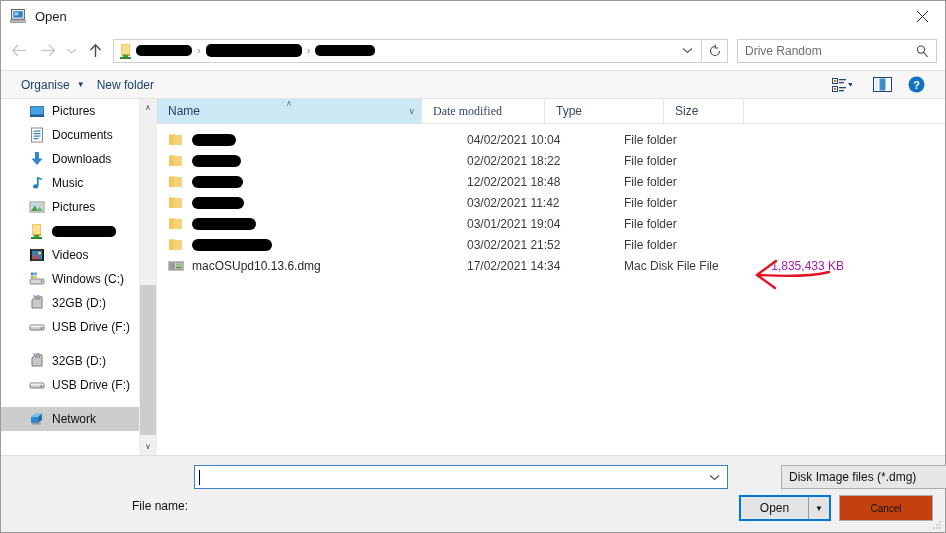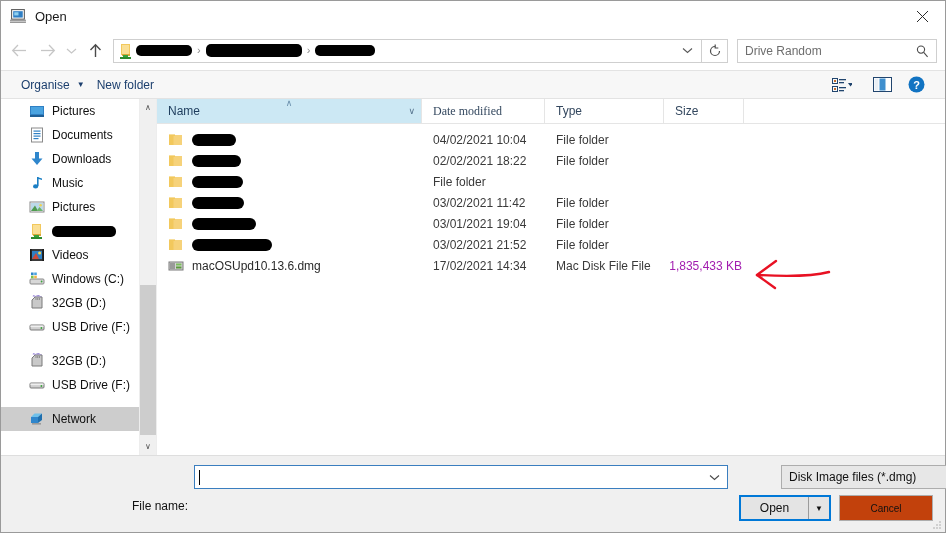--- a/index.html
+++ b/index.html
@@ -298,20 +298,21 @@
   .col-size { width: 80px; }
   .col-rest { flex: 1 1 auto; border-right: none; }
 
   .rows { flex: 1 1 auto; overflow: hidden; padding-top: 5px; }
   .row {
     height: 21px;
     display: flex;
     align-items: center;
     font-size: 12px;
     color: #2a2a2a;
+    gap: 34px;
   }
   .cell {
     box-sizing: border-box;
     display: flex;
     align-items: center;
     height: 100%;
     overflow: hidden;
     white-space: nowrap;
   }
   .cell.name { width: 265px; padding-left: 11px; }
@@ -756,20 +757,21 @@
 
         <div class="row">
           <div class="cell name">
             <svg class="row-icon" viewBox="0 0 16 16">
               <rect x="1" y="3" width="13" height="10" fill="#f6d27a"></rect>
               <rect x="1" y="3" width="4.5" height="10" fill="#f2c85c"></rect>
               <rect x="1" y="2.4" width="6" height="1.6" fill="#f2c85c"></rect>
             </svg>
             <span class="redact" style="width:51px"></span>
           </div>
+          <div class="cell date">12/02/2021 18:48</div>
           <div class="cell type">File folder</div>
           <div class="cell size"></div>
         </div>
 
         <div class="row">
           <div class="cell name">
             <svg class="row-icon" viewBox="0 0 16 16">
               <rect x="1" y="3" width="13" height="10" fill="#f6d27a"></rect>
               <rect x="1" y="3" width="4.5" height="10" fill="#f2c85c"></rect>
               <rect x="1" y="2.4" width="6" height="1.6" fill="#f2c85c"></rect>

